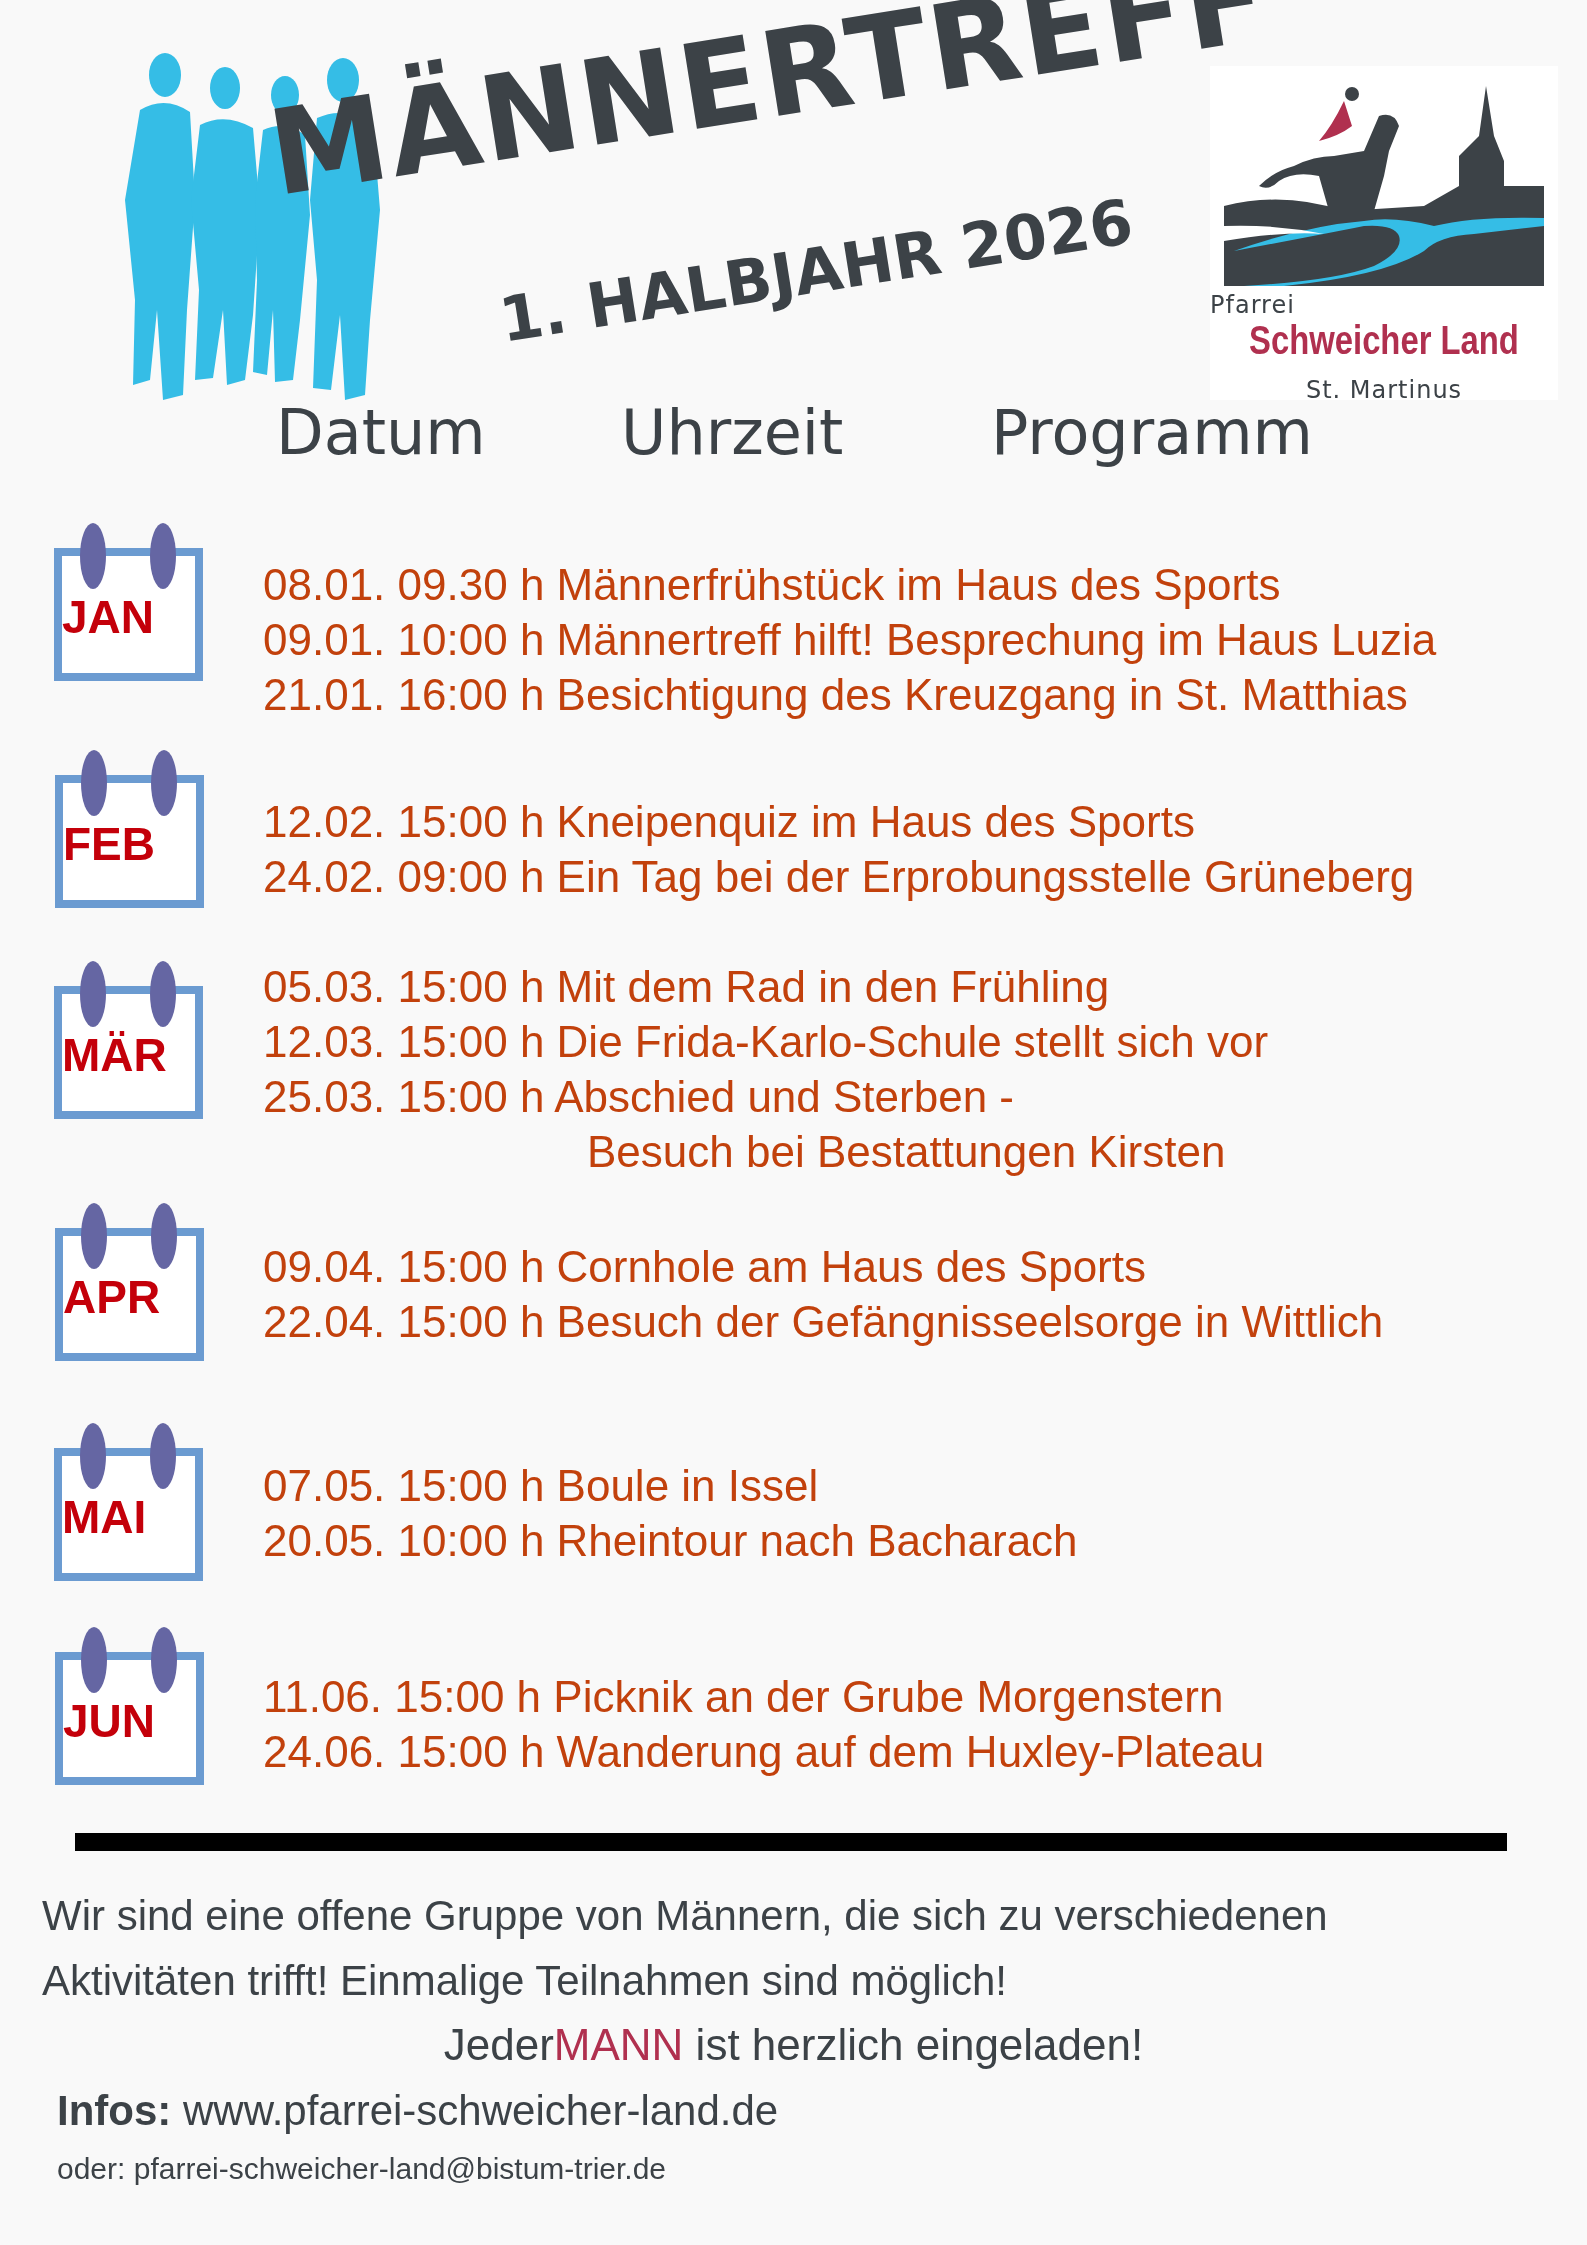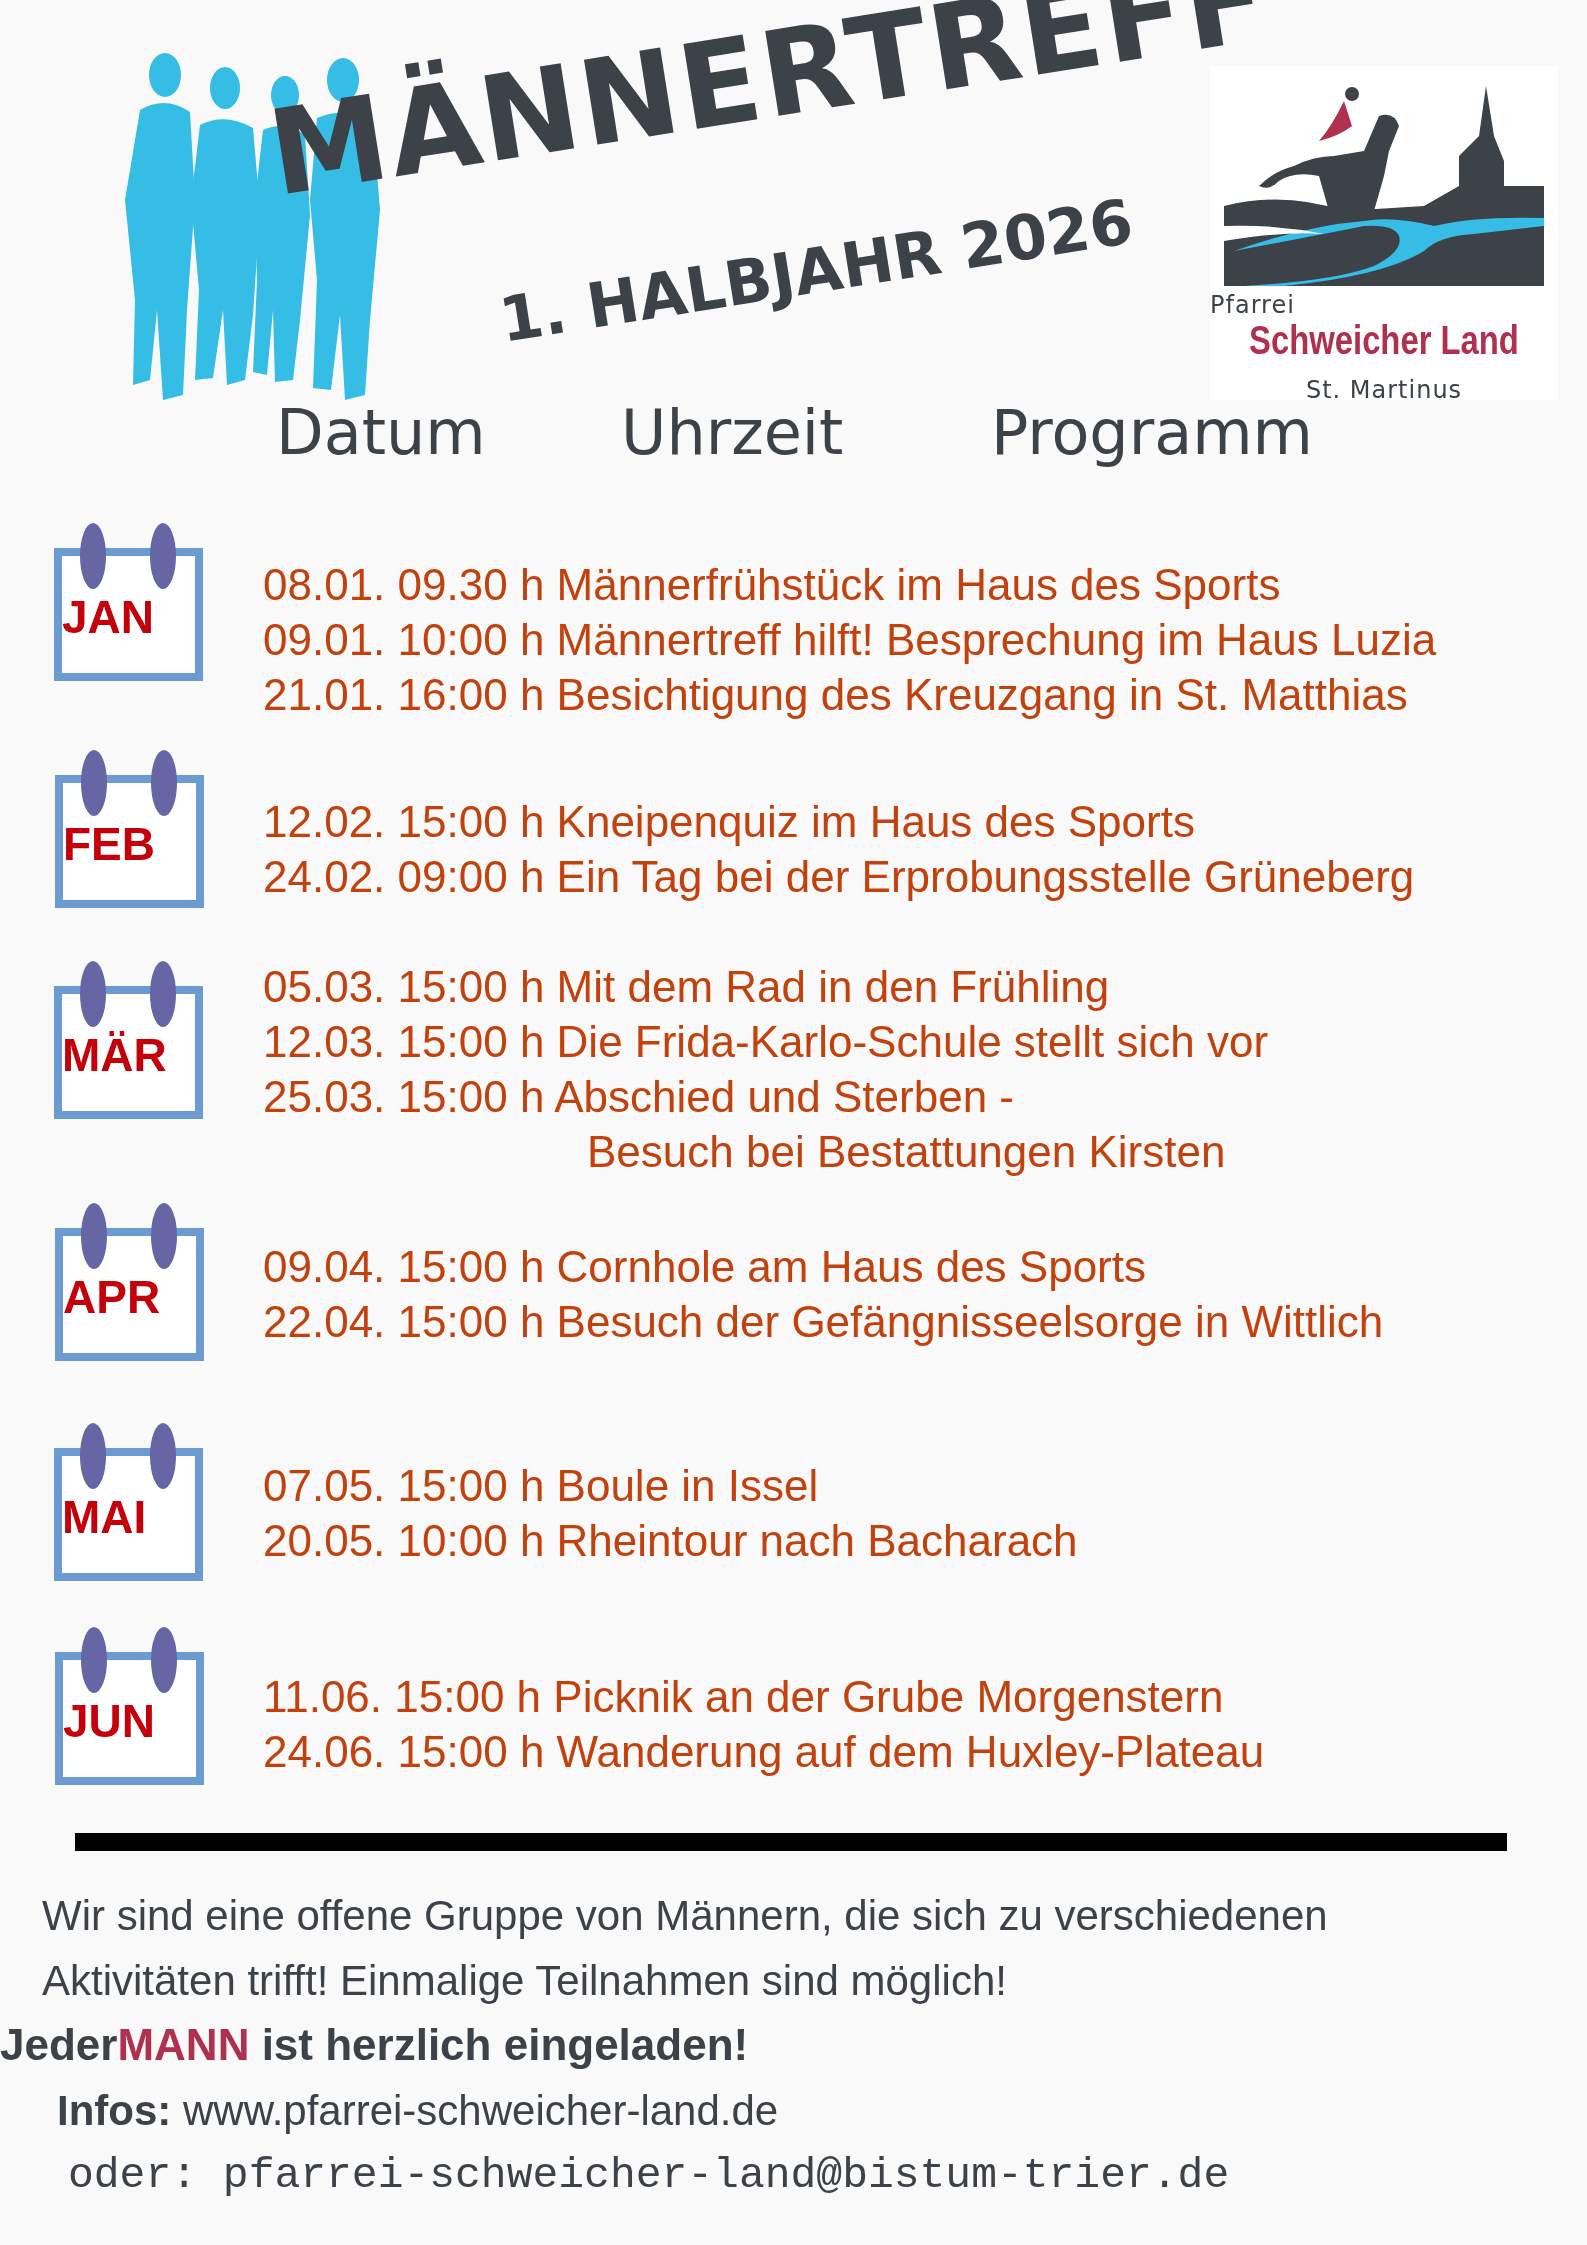--- a/index.html
+++ b/index.html
@@ -16,25 +16,25 @@
   .logo .sl{position:absolute;left:0;width:100%;text-align:center;top:252px;font-size:40px;font-weight:bold;color:#b0304f;font-family:"Liberation Sans",sans-serif;transform:scaleX(0.82);}
   .logo .sm{position:absolute;left:0;width:100%;text-align:center;top:298px;font-size:24px;color:#3c4247;letter-spacing:1px;font-family:"DejaVu Sans",sans-serif;margin-top:12px;}
   .hdr{top:402px;font-size:62px;color:#3c4247;font-family:"DejaVu Sans",sans-serif;line-height:1;margin-left:36px;}
   .cal{position:absolute;width:133px;height:117px;border:8px solid #6b9bd1;background:#fff;}
   .cal .ring{position:absolute;top:-33px;width:26px;height:66px;border-radius:50%;background:#6566a3;}
   .cal .ring.l{left:18px;} .cal .ring.r{left:88px;}
   .cal .mon{position:absolute;left:0;width:100%;top:38px;font-weight:bold;font-size:46px;color:#c4000a;line-height:1;}
   .line{position:absolute;left:263px;font-size:44px;line-height:1;white-space:nowrap;color:#c2410c;}
   .rule{left:75px;top:1833px;width:1432px;height:18px;background:#000;}
   .para{left:42px;font-size:42px;white-space:nowrap;line-height:1;}
-  .invite{left:0;width:1587px;text-align:left;top:2023px;font-size:44px;font-weight:bold;line-height:1;}
+  .invite{left:0;width:1587px;text-align:center;top:2023px;font-size:44px;font-weight:normal;line-height:1;}
   .invite .mann{color:#b0304f;}
   .infos{left:57px;top:2090px;font-size:42px;line-height:1;white-space:nowrap;}
   .infos b{font-weight:bold;}
-  .oder{left:68px;top:2154px;font-size:43px;line-height:1;white-space:nowrap;font-family:Liberation Mono, monospace;}
+  .oder{left:57px;top:2154px;font-size:30px;line-height:1;white-space:nowrap;}
 </style>
 </head>
 <body>
 
 <svg class="abs people" viewBox="0 0 340 360">
   <g fill="#35bde6">
     <ellipse cx="70" cy="25" rx="16" ry="22"></ellipse>
     <path d="M45 60 Q70 45 95 62 L100 150 L92 260 L88 345 L68 350 L62 260 L55 330 L38 335 L40 250 L30 150 Z"></path>
     <ellipse cx="130" cy="38" rx="15" ry="21"></ellipse>
     <path d="M105 75 Q130 62 158 78 L165 160 L158 265 L150 330 L132 335 L128 260 L118 328 L100 330 L104 240 L96 150 Z"></path>

